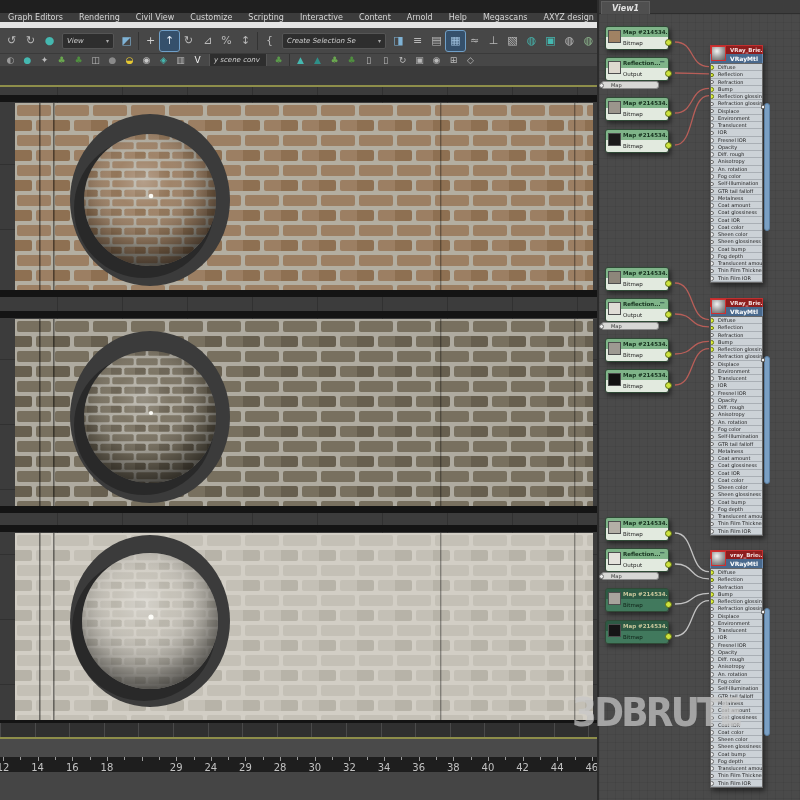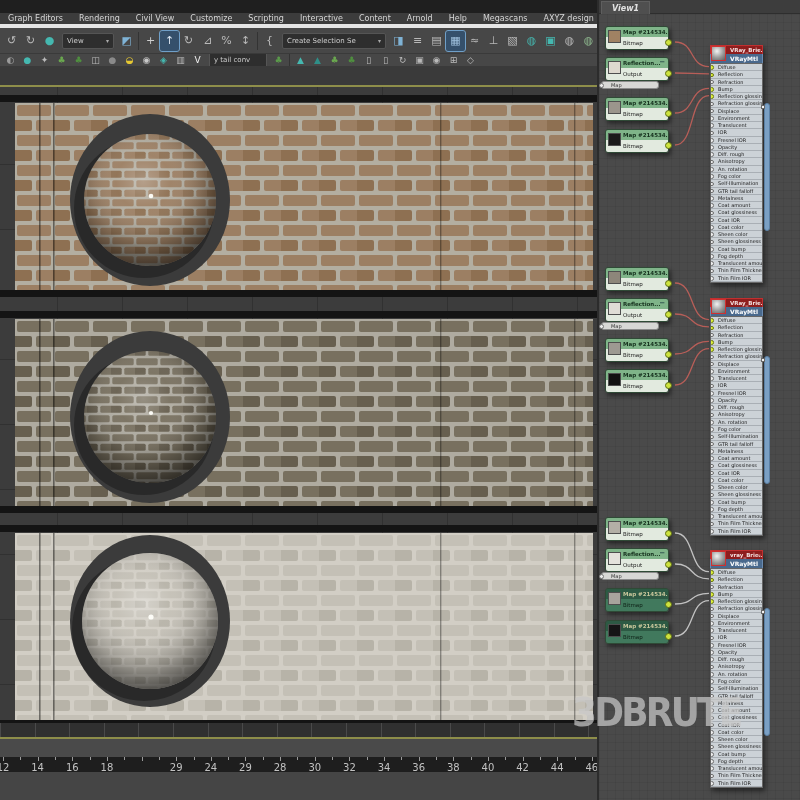--- a/index.html
+++ b/index.html
@@ -3,34 +3,34 @@
 <meta charset="utf-8">
 <style>
   * { margin:0; padding:0; box-sizing:border-box; }
   html,body { width:800px; height:800px; background:#222; overflow:hidden;
               font-family:"DejaVu Sans", sans-serif; }
   #app { position:absolute; left:0; top:0; width:800px; height:800px; background:#3a3a3a; }
 
   
   #titlebar { position:absolute; left:0; top:0; width:597px; height:13px; background:#1f1f1f; }
   #menubar { position:absolute; left:0; top:13px; width:597px; height:15px; background:#3c3c3c;
-             display:flex; align-items:center; gap:0; border-bottom:4px solid #e5e5e5;}
+             display:flex; align-items:center; gap:0; border-bottom:6px solid #e5e5e5;}
   .menu-item { color:#d6d6d6; font-size:8px; padding:0 8px; white-space:nowrap; cursor:default; }
   #toolbar1 { position:absolute; left:0; top:28px; width:597px; height:26px; background:#474747;
               display:flex; align-items:center; padding-left:2px; overflow:hidden; border-bottom:1px solid #3a3a3a;}
   #toolbar2 { position:absolute; left:0; top:54px; width:597px; height:12px; background:#474747;
               display:flex; align-items:center; padding-left:2px; overflow:hidden;}
   .tb-icon { width:19px; height:20px; display:flex; align-items:center; justify-content:center;
              font-size:11px; color:#b9b9b9; flex:0 0 auto; border-radius:2px; }
   #toolbar2 .tb-icon { height:12px; font-size:9px; width:17px; }
   .tb-icon.active { background:#35506b; outline:1px solid #6f9fc8; }
   .tb-sep { width:1px; height:18px; background:#333; margin:0 2px; flex:0 0 auto; }
   .tb-dd { height:16px; background:#2e2e2e; border:1px solid #555; color:#cfcfcf; font-size:7px;
            display:flex; align-items:center; justify-content:space-between; padding:0 4px;
-           margin:0 3px; flex:0 0 auto; border-radius:2px;}
+           margin:0 3px; flex:0 0 auto; border-radius:2px;font-style:italic;}
   .tb-dd .caret { font-size:6px; margin-left:4px; color:#aaa; }
   #datasmith-row { position:absolute; left:0; top:66px; width:597px; height:19px; background:#424242; }
   #datasmith-tab { position:absolute; left:2px; top:1px; width:62px; height:16px; background:#4d4d4d;
                    border:1px solid #5c5c5c; border-bottom:none; color:#cfcfcf; font-size:8px;
                    display:flex; align-items:center; justify-content:center; border-radius:3px 3px 0 0;}
   #datasmith-icon { position:absolute; left:130px; top:3px; width:24px; height:12px; background:#3a3a3a;
                     border:1px solid #555; color:#b9b9b9; font-size:7px; display:flex; align-items:center;
                     justify-content:center; border-radius:2px;}
 
   
@@ -175,21 +175,21 @@
       <div class="tb-icon" style="color: rgb(106, 168, 79);">♣</div>
       <div class="tb-icon" style="color: rgb(79, 143, 63);">♣</div>
       <div class="tb-icon" style="color: rgb(185, 185, 185);">◫</div>
       <div class="tb-icon" style="color: rgb(138, 138, 138);">●</div>
       <div class="tb-icon" style="color: rgb(230, 200, 50);">◒</div>
       <div class="tb-icon" style="color: rgb(200, 200, 200);">◉</div>
       <div class="tb-icon" style="color: rgb(69, 184, 176);">◈</div>
       <div class="tb-icon" style="color: rgb(185, 185, 185);">▥</div>
       <div class="tb-icon" style="color: rgb(240, 240, 240);">V</div>
       <div class="tb-dd" style="width: 58px;">
-        <span>y tail conv</span>
+        <span>y scene conv</span>
       </div>
       <div class="tb-icon" style="color: rgb(90, 154, 74);">♣</div>
       <div class="tb-sep"></div>
       <div class="tb-icon" style="color: rgb(69, 184, 176);">▲</div>
       <div class="tb-icon" style="color: rgb(47, 143, 136);">▲</div>
       <div class="tb-icon" style="color: rgb(106, 168, 79);">♣</div>
       <div class="tb-icon" style="color: rgb(79, 143, 63);">♣</div>
       <div class="tb-icon" style="color: rgb(185, 185, 185);">▯</div>
       <div class="tb-icon" style="color: rgb(185, 185, 185);">▯</div>
       <div class="tb-icon" style="color: rgb(185, 185, 185);">↻</div>

